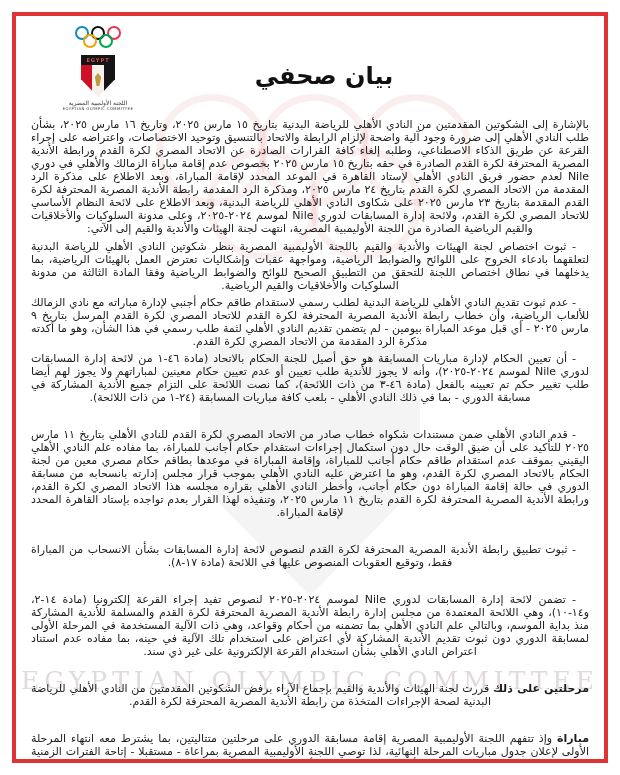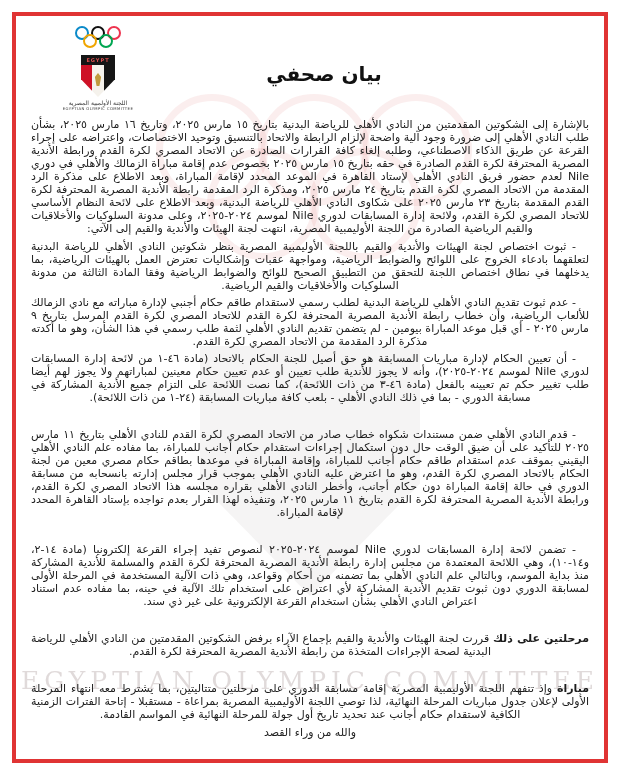--- a/index.html
+++ b/index.html
@@ -33,21 +33,21 @@
     clip-path:polygon(0 0,100% 0,100% 58%,50% 100%,0 58%); }
   .shield-band { position:absolute; left:0; top:0; width:100%; height:10px; background:#151515;
     color:#e05050; font-size:5px; font-weight:bold; line-height:10px; letter-spacing:1px; }
   .shield-flag { position:absolute; left:0; top:10px; width:100%; height:32px;
     background:linear-gradient(90deg,#ce1126 0 33%,#f5f2ec 33% 67%,#151515 67% 100%); }
   .eagle { position:absolute; left:50%; top:8px; transform:translateX(-50%);
     width:7px; height:13px; background:#c09a3e;
     clip-path:polygon(50% 0,95% 30%,70% 100%,30% 100%,5% 30%); }
   .logo-ar { font-size:6px; color:#3a3a3a; line-height:7px; }
   .logo-en { font-size:3.8px; letter-spacing:0.4px; color:#3a3a3a; line-height:5px; }
-  h1.title { text-align:center; padding-top:46px; font-size:20px; font-weight:bold; color:#111;margin-left:28px; }
+  h1.title { text-align:center; padding-top:46px; font-size:24px; font-weight:bold; color:#111;margin-left:28px; }
 
   
   .doc { position:relative; z-index:1; padding:10px 15px 0 15px; direction:rtl;
     font-size:11px; line-height:13px; color:#1c1c1c; }
   .doc p { text-align:justify; text-align-last:center; margin-bottom:5px; }
   p.bullet { text-indent:13px; margin-bottom:4px; }
   p.spaced { margin-top:24px; }
   .lead { font-weight:bold; }
   .center-line { text-align:left; text-align-last:center; margin-bottom:2px !important; }
   .bold { font-weight:bold; }
@@ -86,20 +86,21 @@
     <h1 class="title">بيان صحفي</h1>
   </div>
 
   <div class="doc" dir="rtl">
     <p>بالإشارة إلى الشكوتين المقدمتين من النادي الأهلي للرياضة البدنية بتاريخ ١٥ مارس ٢٠٢٥، وتاريخ ١٦ مارس ٢٠٢٥، بشأن طلب النادي الأهلي إلى ضرورة وجود آلية واضحة لإلزام الرابطة والاتحاد بالتنسيق وتوحيد الاختصاصات، واعتراضه على إجراء القرعة عن طريق الذكاء الاصطناعي، وطلبه إلغاء كافة القرارات الصادرة عن الاتحاد المصري لكرة القدم ورابطة الأندية المصرية المحترفة لكرة القدم الصادرة في حقه بتاريخ ١٥ مارس ٢٠٢٥ بخصوص عدم إقامة مباراة الزمالك والأهلي في دوري Nile لعدم حضور فريق النادي الأهلي لإستاد القاهرة في الموعد المحدد لإقامة المباراة، وبعد الاطلاع على مذكرة الرد المقدمة من الاتحاد المصري لكرة القدم بتاريخ ٢٤ مارس ٢٠٢٥، ومذكرة الرد المقدمة رابطة الأندية المصرية المحترفة لكرة القدم المقدمة بتاريخ ٢٣ مارس ٢٠٢٥ على شكاوى النادي الأهلي للرياضة البدنية، وبعد الاطلاع على لائحة النظام الأساسي للاتحاد المصري لكرة القدم، ولائحة إدارة المسابقات لدوري Nile لموسم ٢٠٢٤-٢٠٢٥، وعلى مدونة السلوكيات والأخلاقيات والقيم الرياضية الصادرة من اللجنة الأوليمبية المصرية، انتهت لجنة الهيئات والأندية والقيم إلى الآتي:</p>
 
     <p class="bullet"><span>-</span> <span>ثبوت اختصاص لجنة الهيئات والأندية والقيم باللجنة الأوليمبية المصرية بنظر شكوتين النادي الأهلي للرياضة البدنية لتعلقهما بادعاء الخروج على اللوائح والضوابط الرياضية، ومواجهة عقبات وإشكاليات تعترض العمل بالهيئات الرياضية، بما يدخلهما في نطاق اختصاص اللجنة للتحقق من التطبيق الصحيح للوائح والضوابط الرياضية وفقا المادة الثالثة من مدونة السلوكيات والأخلاقيات والقيم الرياضية.</span></p>
     <p class="bullet"><span>-</span> <span>عدم ثبوت تقديم النادي الأهلي للرياضة البدنية لطلب رسمي لاستقدام طاقم حكام أجنبي لإدارة مباراته مع نادي الزمالك للألعاب الرياضية، وأن خطاب رابطة الأندية المصرية المحترفة لكرة القدم للاتحاد المصري لكرة القدم المرسل بتاريخ ٩ مارس ٢٠٢٥ - أي قبل موعد المباراة بيومين - لم يتضمن تقديم النادي الأهلي لثمة طلب رسمي في هذا الشأن، وهو ما أكدته مذكرة الرد المقدمة من الاتحاد المصري لكرة القدم.</span></p>
     <p class="bullet"><span>-</span> <span>أن تعيين الحكام لإدارة مباريات المسابقة هو حق أصيل للجنة الحكام بالاتحاد (مادة ٤٦-١ من لائحة إدارة المسابقات لدوري Nile لموسم ٢٠٢٤-٢٠٢٥)، وأنه لا يجوز للأندية طلب تعيين أو عدم تعيين حكام معينين لمباراتهم ولا يجوز لهم أيضا طلب تغيير حكم تم تعيينه بالفعل (مادة ٤٦-٣ من ذات اللائحة)، كما نصت اللائحة على التزام جميع الأندية المشاركة في مسابقة الدوري - بما في ذلك النادي الأهلي - بلعب كافة مباريات المسابقة (٢٤-١ من ذات اللائحة).</span></p>
     <p class="bullet spaced"><span>-</span> <span>قدم النادي الأهلي ضمن مستندات شكواه خطاب صادر من الاتحاد المصري لكرة القدم للنادي الأهلي بتاريخ ١١ مارس ٢٠٢٥ للتأكيد على أن ضيق الوقت حال دون استكمال إجراءات استقدام حكام أجانب للمباراة، بما مفاده علم النادي الأهلي اليقيني بموقف عدم استقدام طاقم حكام أجانب للمباراة، وإقامة المباراة في موعدها بطاقم حكام مصري معين من لجنة الحكام بالاتحاد المصري لكرة القدم، وهو ما اعترض عليه النادي الأهلي بموجب قرار مجلس إدارته بانسحابه من مسابقة الدوري في حالة إقامة المباراة دون حكام أجانب، وأخطر النادي الأهلي بقراره مجلسه هذا الاتحاد المصري لكرة القدم، ورابطة الأندية المصرية المحترفة لكرة القدم بتاريخ ١١ مارس ٢٠٢٥، وتنفيذه لهذا القرار بعدم تواجده بإستاد القاهرة المحدد لإقامة المباراة.</span></p>
+    <p class="bullet spaced"><span>-</span> <span>ثبوت تطبيق رابطة الأندية المصرية المحترفة لكرة القدم لنصوص لائحة إدارة المسابقات بشأن الانسحاب من المباراة فقط، وتوقيع العقوبات المنصوص عليها في اللائحة (مادة ١٧-٨).</span></p>
     <p class="bullet spaced"><span>-</span> <span>تضمن لائحة إدارة المسابقات لدوري Nile لموسم ٢٠٢٤-٢٠٢٥ لنصوص تفيد إجراء القرعة إلكترونيا (مادة ١٤-٢، و١٤-١٠)، وهي اللائحة المعتمدة من مجلس إدارة رابطة الأندية المصرية المحترفة لكرة القدم والمسلمة للأندية المشاركة منذ بداية الموسم، وبالتالي علم النادي الأهلي بما تضمنه من أحكام وقواعد، وهي ذات الآلية المستخدمة في المرحلة الأولى لمسابقة الدوري دون ثبوت تقديم الأندية المشاركة لأي اعتراض على استخدام تلك الآلية في حينه، بما مفاده عدم استناد اعتراض النادي الأهلي بشأن استخدام القرعة الإلكترونية على غير ذي سند.</span></p>
 
     <p class="spaced"><span class="lead">مرحلتين على ذلك</span> <span>قررت لجنة الهيئات والأندية والقيم بإجماع الآراء برفض الشكوتين المقدمتين من النادي الأهلي للرياضة البدنية لصحة الإجراءات المتخذة من رابطة الأندية المصرية المحترفة لكرة القدم.</span></p>
 
     <p class="spaced"><span class="lead">مباراة</span> <span>وإذ تتفهم اللجنة الأوليمبية المصرية إقامة مسابقة الدوري على مرحلتين متتاليتين، بما يشترط معه انتهاء المرحلة الأولى لإعلان جدول مباريات المرحلة النهائية، لذا توصي اللجنة الأوليمبية المصرية بمراعاة - مستقبلا - إتاحة الفترات الزمنية الكافية لاستقدام حكام أجانب عند تحديد تاريخ أول جولة للمرحلة النهائية في المواسم القادمة.</span></p>
 
     <p class="center-line">والله من وراء القصد</p>
   </div>
 
 </div>

